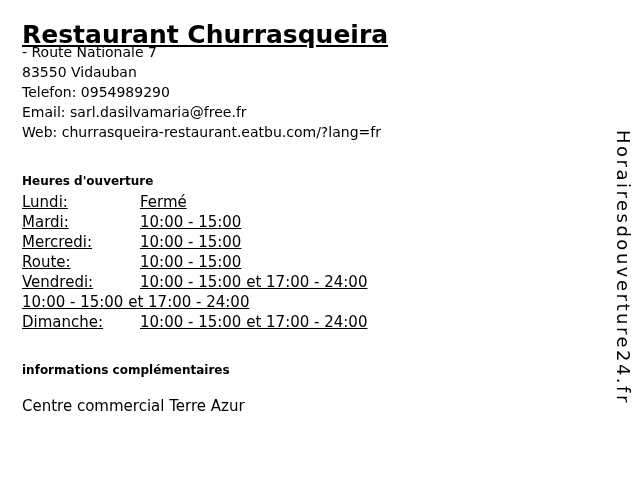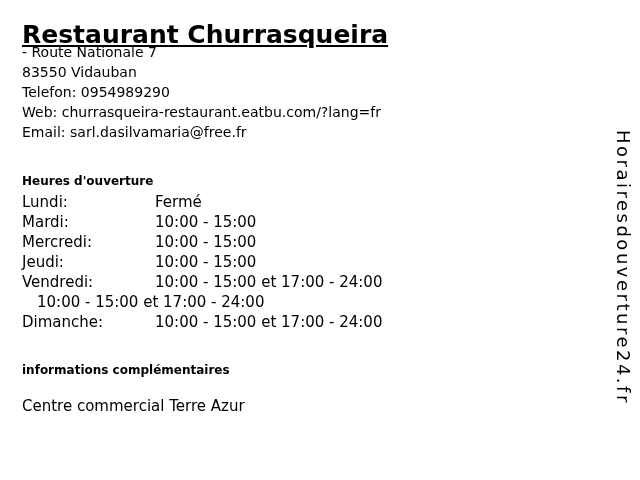--- a/index.html
+++ b/index.html
@@ -39,28 +39,29 @@
     line-height: 20px;
     white-space: nowrap;
   }
   .hours-heading { top: 161px; }
   .hours-table {
     position: absolute;
     left: 22px;
     top: 192px;
     font-size: 15px;
     line-height: 20px;
+    text-decoration: underline;
   }
   .hours-row { display: flex; }
   .hours-day {
     width: 118px;
     flex: 0 0 118px;
     white-space: nowrap;
   }
-  .hours-time { white-space: nowrap; margin-left: 15px; }
+  .hours-time { white-space: nowrap; }
   .info-heading { top: 350px; }
   .info-text {
     position: absolute;
     left: 22px;
     top: 396px;
     font-size: 15px;
     line-height: 20px;
     white-space: nowrap;
   }
   .watermark {
@@ -76,41 +77,41 @@
 </style>
 </head>
 <body>
 
 <h1 class="page-title">Restaurant Churrasqueira</h1>
 
 <div class="contact-block">
   <div class="contact-line">- Route Nationale 7</div>
   <div class="contact-line">83550 Vidauban</div>
   <div class="contact-line">Telefon: 0954989290</div>
+  <div class="contact-line">Email: sarl.dasilvamaria@free.fr</div>
   <div class="contact-line">Web: churrasqueira-restaurant.eatbu.com/?lang=fr</div>
-  <div class="contact-line">Email: sarl.dasilvamaria@free.fr</div>
 </div>
 
 <h2 class="section-heading hours-heading">Heures d'ouverture</h2>
 
 <div class="hours-table">
   <div class="hours-row">
     <span class="hours-day">Lundi:</span>
     <span class="hours-time">Fermé</span>
   </div>
   <div class="hours-row">
     <span class="hours-day">Mardi:</span>
     <span class="hours-time">10:00 - 15:00</span>
   </div>
   <div class="hours-row">
     <span class="hours-day">Mercredi:</span>
     <span class="hours-time">10:00 - 15:00</span>
   </div>
   <div class="hours-row">
-    <span class="hours-day">Jeudi:</span>
+    <span class="hours-day">Route:</span>
     <span class="hours-time">10:00 - 15:00</span>
   </div>
   <div class="hours-row">
     <span class="hours-day">Vendredi:</span>
     <span class="hours-time">10:00 - 15:00 et 17:00 - 24:00</span>
   </div>
   <div class="hours-row">
     <span class="hours-time">10:00 - 15:00 et 17:00 - 24:00</span>
   </div>
   <div class="hours-row">

